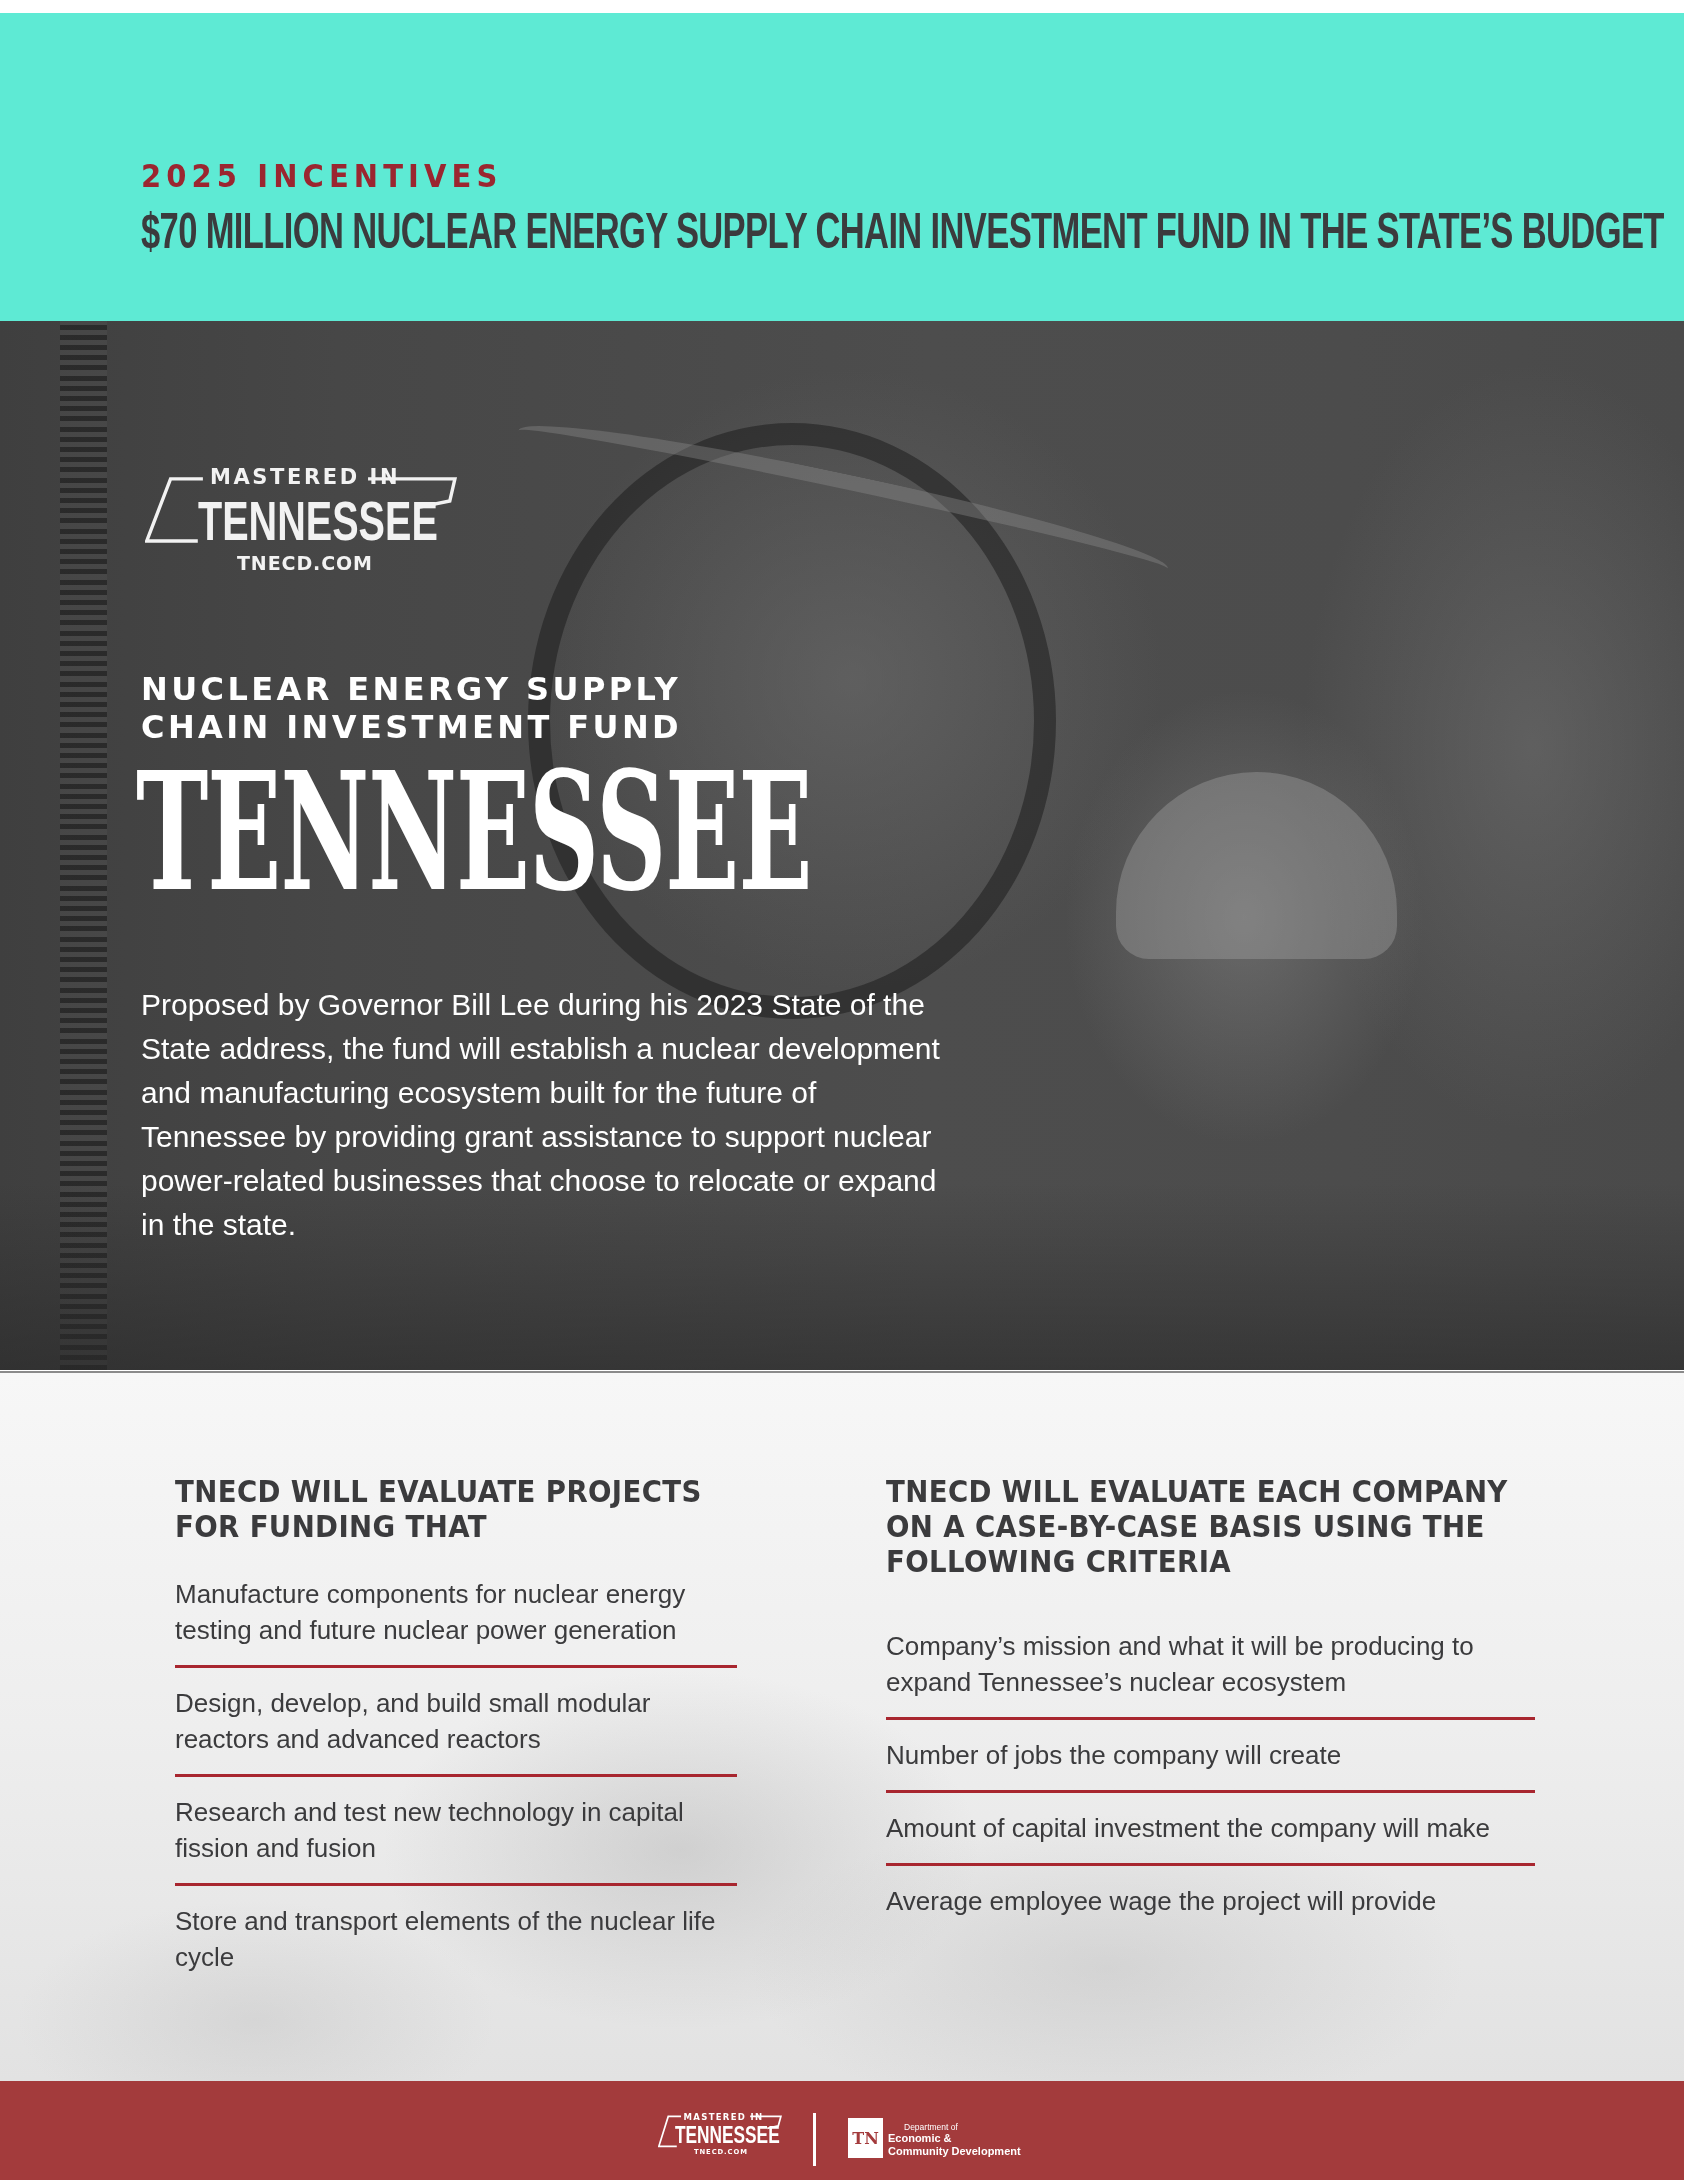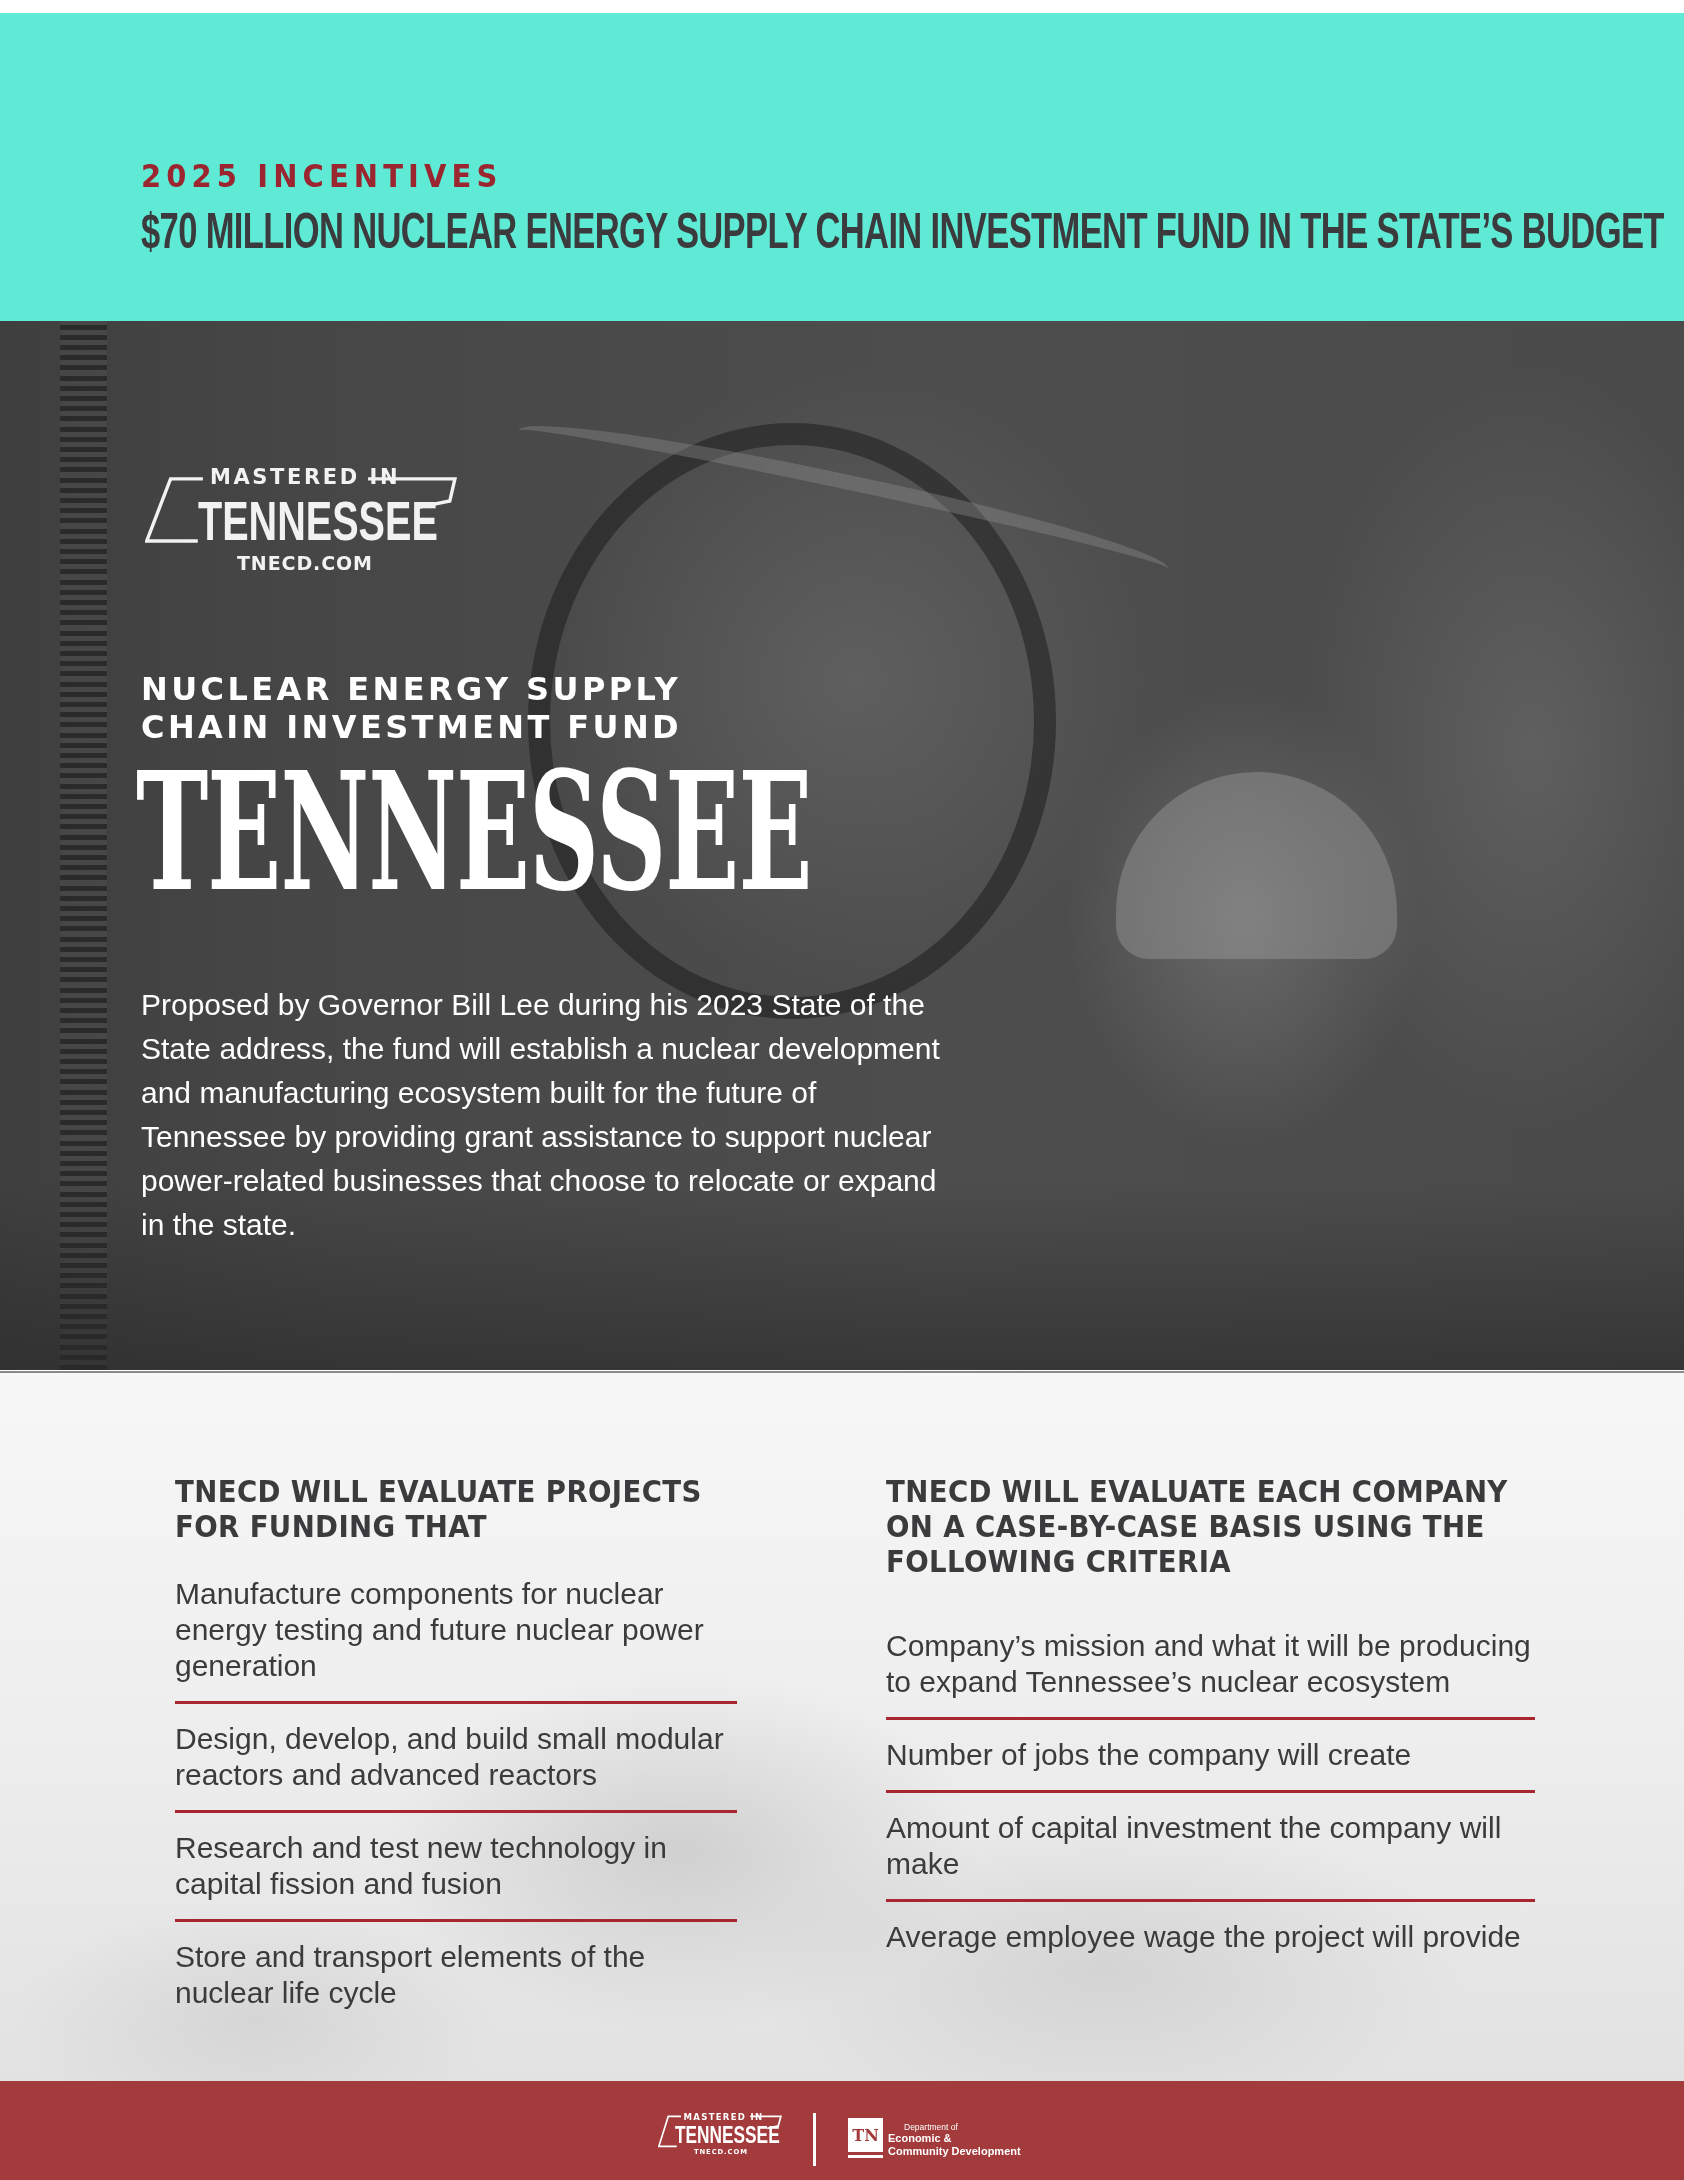--- a/index.html
+++ b/index.html
@@ -103,21 +103,21 @@
   .col-right { left: 886px; width: 649px; }
   .col-heading {
     font-family: "DejaVu Sans", sans-serif; font-weight: bold;
     font-size: 30px; line-height: 35px; color: #3b3b3d; letter-spacing: 0.4px;
     transform: scaleX(0.92); transform-origin: left top; width: 110%;
   }
   .items { list-style: none; }
   .col-left .items { margin-top: 32px; }
   .col-right .items { margin-top: 49px; }
   .item {
-    font-family: "Liberation Sans", sans-serif; font-size: 30px; line-height: 36px; color: #3b3b3d;
+    font-family: "Liberation Sans", sans-serif; font-size: 26px; line-height: 36px; color: #3b3b3d;
     padding: 0 0 17px 0; border-bottom: 3.4px solid #A8262F; margin-bottom: 17px;
   }
   .item:last-child { border-bottom: none; }
 
   
   .footer {
     position: absolute; left: 0; top: 2081px; width: 1685px; height: 100px; background: #A33B3C;
   }
   .f-logo { position: absolute; left: 658px; top: 31px; width: 128px; height: 51px; color: #ffffff; }
   .f-logo-mastered {
@@ -127,21 +127,21 @@
   .f-logo-tennessee {
     position: absolute; left: 17px; top: 8.5px; font-family: "Liberation Sans", sans-serif; font-weight: bold;
     font-size: 24px; color: #fff; transform: scaleX(0.72); transform-origin: left top; white-space: nowrap;
   }
   .f-logo-url {
     position: absolute; left: 36px; top: 36px; font-family: "DejaVu Sans", sans-serif; font-weight: bold;
     font-size: 6.8px; letter-spacing: 0.9px; color: #fff;
   }
   .f-divider { position: absolute; left: 813px; top: 31.5px; width: 2.6px; height: 53px; background: #ffffff; }
   .f-tn-box {
-    position: absolute; left: 848px; top: 37px; width: 35px; height: 34px; background: #ffffff;
+    position: absolute; left: 848px; top: 37px; width: 35px; height: 40px; background: #ffffff;
     color: #A33B3C; font-family: "DejaVu Serif", serif; font-weight: bold; font-size: 16px;
     display: flex; align-items: center; justify-content: center;
   }
   .f-tn-bar { position: absolute; left: 848px; top: 74px; width: 35px; height: 3.4px; background: #ffffff; }
   .f-dept { position: absolute; left: 888px; top: 41px; color: #ffffff; font-family: "Liberation Sans", sans-serif; }
   .f-dept-1 { font-size: 8.5px; line-height: 10.2px; padding-left: 16px; }
   .f-dept-2 { font-size: 11px; line-height: 12.8px; font-weight: bold; }
   .f-dept-3 { font-size: 11px; line-height: 12.8px; font-weight: bold; white-space: nowrap; }
 </style>
 </head>

